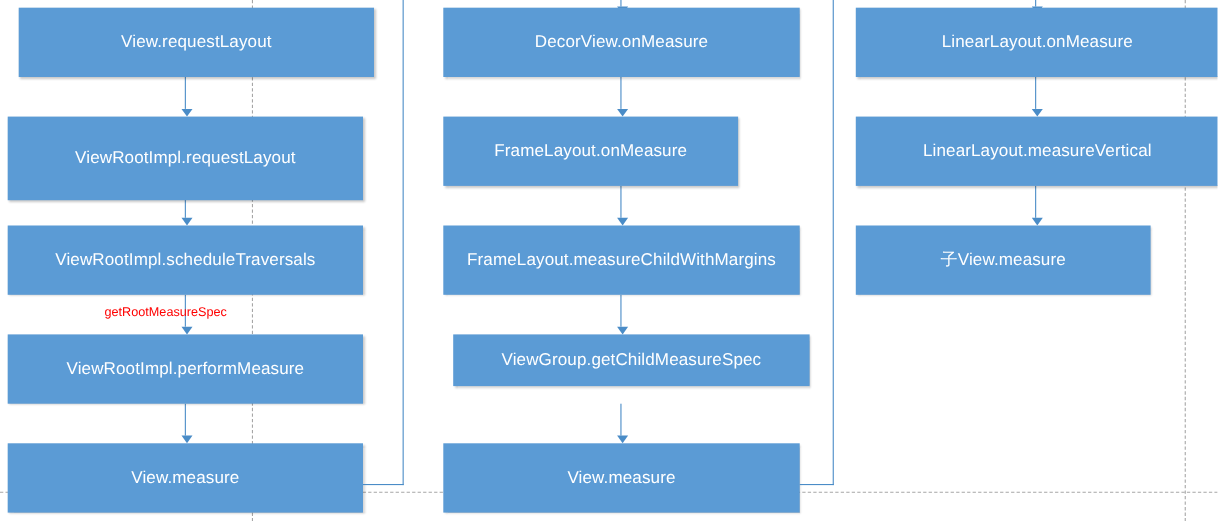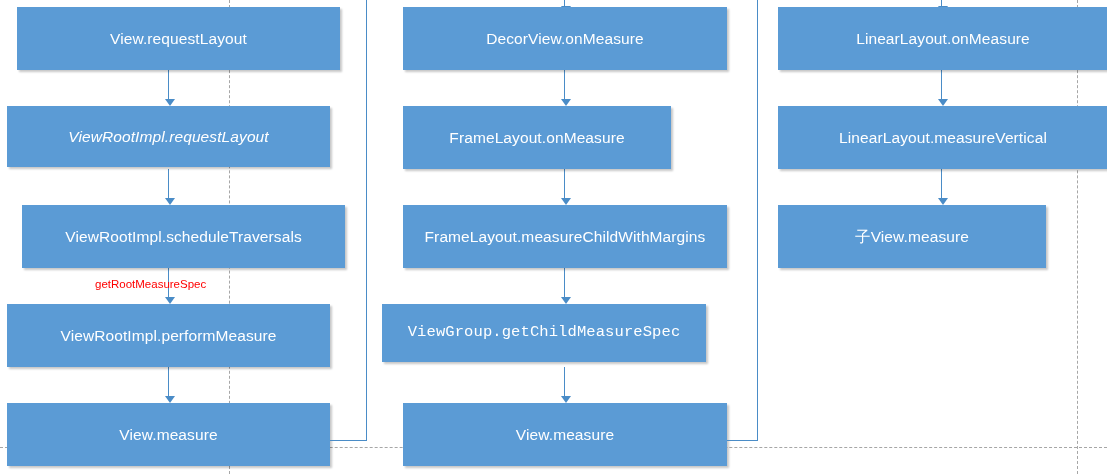--- a/index.html
+++ b/index.html
@@ -102,24 +102,24 @@
   <div class="arrow" style="left:168px; top:70px;  height:29px;"></div>
   <div class="arrow" style="left:168px; top:169px; height:29px;"></div>
   <div class="arrow" style="left:168px; top:268px; height:29px;"></div>
   <div class="arrow" style="left:168px; top:367px; height:29px;"></div>
 
   <div class="annotation" style="left:95px; top:278px;">getRootMeasureSpec</div>
 
   <div class="node" style="left:17px; top:7px;   width:323px; height:63px;">
     <span>View.requestLayout</span>
   </div>
-  <div class="node" style="left:7px; top:106px; width:323px; height:61px;font-style:italic;">
+  <div class="node" style="left:7px; top:106px; width:323px; height:76px;">
     <span>ViewRootImpl.requestLayout</span>
   </div>
-  <div class="node" style="left:22px; top:205px; width:323px; height:63px;">
+  <div class="node" style="left:7px; top:205px; width:323px; height:63px;">
     <span>ViewRootImpl.scheduleTraversals</span>
   </div>
   <div class="node" style="left:7px; top:304px; width:323px; height:63px;">
     <span>ViewRootImpl.performMeasure</span>
   </div>
   <div class="node" style="left:7px; top:403px; width:323px; height:63px;">
     <span>View.measure</span>
   </div>
 
   <div class="elbow-h" style="left:330px; top:440px; width:37px;"></div>
@@ -133,21 +133,21 @@
 
   <div class="node" style="left:403px; top:7px;   width:324px; height:63px;">
     <span>DecorView.onMeasure</span>
   </div>
   <div class="node" style="left:403px; top:106px; width:268px; height:63px;">
     <span>FrameLayout.onMeasure</span>
   </div>
   <div class="node" style="left:403px; top:205px; width:324px; height:63px;">
     <span>FrameLayout.measureChildWithMargins</span>
   </div>
-  <div class="node" style="left:382px; top:304px; width:324px; height:58px;font-family:Liberation Mono, monospace;">
+  <div class="node" style="left:412px; top:304px; width:324px; height:47px;">
     <span>ViewGroup.getChildMeasureSpec</span>
   </div>
   <div class="node" style="left:403px; top:403px; width:324px; height:63px;">
     <span>View.measure</span>
   </div>
 
   <div class="elbow-h" style="left:727px; top:440px; width:31px;"></div>
   <div class="elbow-v" style="left:757px; top:-4px;  height:445px;"></div>
 
   <div class="arrow" style="left:941px; top:-10px; height:16px;"></div>

